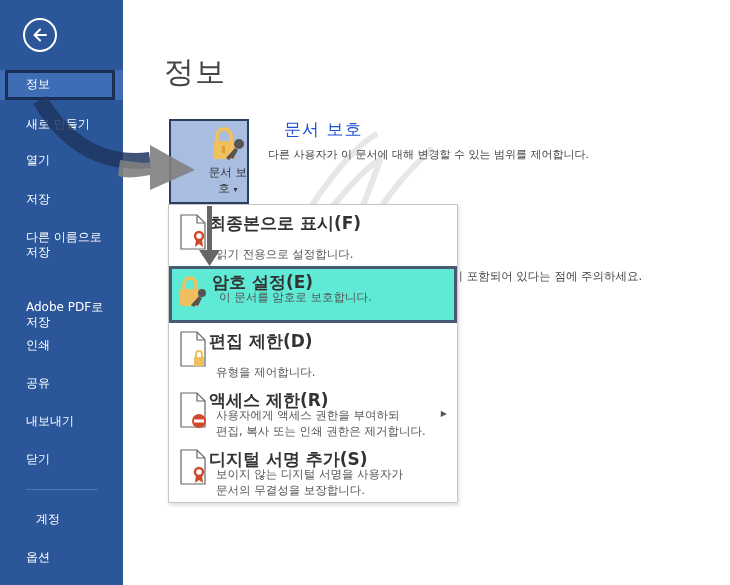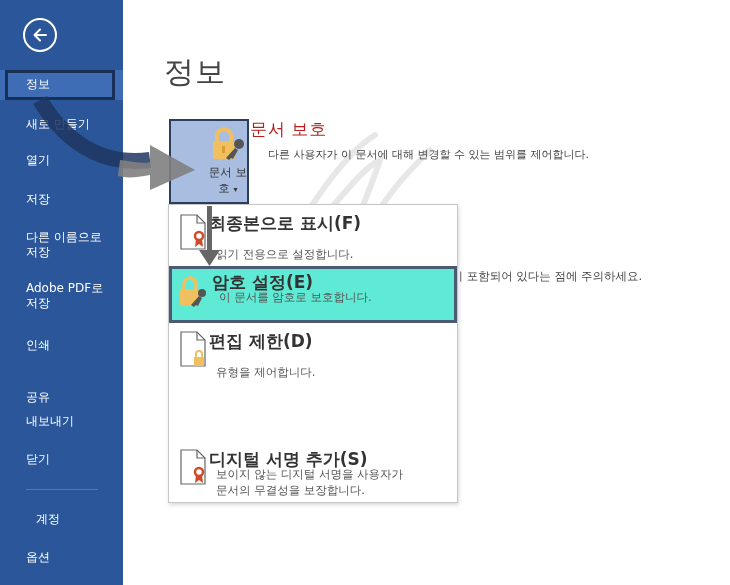--- a/index.html
+++ b/index.html
@@ -15,21 +15,21 @@
   .nav-highlight { position: absolute; left: 5px; top: 70px; width: 110px; height: 30px; border: 3px solid #1a2f55; }
   .sep { position: absolute; left: 26px; top: 489px; width: 72px; height: 1px; background: #4f77b5; }
 
   
   .page-title { position: absolute; left: 164px; top: 52px; font-size: 30px; color: #444; font-weight: normal; letter-spacing: 1px; }
 
   .protect-btn { position: absolute; left: 169px; top: 119px; width: 80px; height: 85px; background: #a8bde0; border: 2px solid #2b3e5e; display: flex; flex-direction: column; align-items: flex-end; cursor: pointer; }
   .protect-btn .icon { margin-top: 6px; width: 40px; height: 36px; position: relative; }
   .protect-btn .label { font-size: 11.5px; color: #333; text-align: center; line-height: 16px; margin-top: 1px; }
 
-  .section-title { position: absolute; left: 250px; top: 118px; font-size: 17px; color: #b91c1c; letter-spacing: 1px; font-family: Liberation Serif, serif; }
+  .section-title { position: absolute; left: 284px; top: 118px; font-size: 17px; color: #1d4ed8; letter-spacing: 1px; }
   .section-desc { position: absolute; left: 268px; top: 147px; font-size: 11px; color: #444; }
   .bg-text1 { position: absolute; left: 440px; top: 269px; font-size: 11.5px; color: #444; white-space: nowrap; }
   .bg-text2 { position: absolute; left: 440px; top: 389px; font-size: 11.5px; color: #444; }
 
   .watermark { position: absolute; left: 280px; top: 130px; width: 160px; height: 120px; opacity: 0.15; }
 
   
   .menu { position: absolute; left: 168px; top: 204px; width: 290px; height: 299px; background: #fff; border: 1px solid #c6c6c6; box-shadow: 1px 2px 4px rgba(0,0,0,0.15); }
   .menu-item { position: absolute; left: 0; width: 288px; cursor: pointer; }
   .menu-item .mi-icon { position: absolute; left: 10px; width: 30px; height: 40px; }
@@ -50,24 +50,24 @@
         <path d="M16 10H5M10 4.5L4.5 10 10 15.5" stroke="#fff" stroke-width="2" fill="none" stroke-linecap="round" stroke-linejoin="round"></path>
       </svg>
   </div>
   <div class="nav-item active" style="top:70px;height:30px;padding-top:7px;"><span>정보</span></div>
   <div class="nav-highlight"></div>
   <div class="nav-item" style="top:117px;"><span>새로 만들기</span></div>
   <div class="nav-item" style="top:153px;"><span>열기</span></div>
   <div class="nav-item" style="top:192px;"><span>저장</span></div>
   <div class="nav-item" style="top:230px;white-space:pre-line;"><span>다른 이름으로
 저장</span></div>
-  <div class="nav-item" style="top:281px;white-space:pre-line;"><span>Adobe PDF로
+  <div class="nav-item" style="top:300px;white-space:pre-line;"><span>Adobe PDF로
 저장</span></div>
   <div class="nav-item" style="top:338px;"><span>인쇄</span></div>
-  <div class="nav-item" style="top:390px;"><span>공유</span></div>
+  <div class="nav-item" style="top:376px;"><span>공유</span></div>
   <div class="nav-item" style="top:452px;"><span>닫기</span></div>
   <div class="nav-item" style="top:414px;"><span>내보내기</span></div>
   <div class="sep"></div>
   <div class="nav-item" style="top:512px;padding-left:36px;"><span>계정</span></div>
   <div class="nav-item" style="top:550px;"><span>옵션</span></div>
 </div>
 
 <h1 class="page-title">정보</h1>
 
 <svg class="watermark" viewBox="0 0 160 120">
@@ -123,20 +123,32 @@
     <svg class="mi-icon" style="top:4px;" viewBox="0 0 30 40">
       <path d="M2 2 H18 L26 10 V36 H2 Z" fill="#fff" stroke="#666" stroke-width="1.2"></path>
       <path d="M18 2 V10 H26" fill="none" stroke="#666" stroke-width="1.2"></path>
       <path d="M17 27 V24 a3 3 0 0 1 6 0 V27" stroke="#f0c060" stroke-width="2" fill="none"></path>
       <rect x="15" y="27" width="10" height="9" fill="#f0c060"></rect>
     </svg>
     <div class="mi-title" style="top:4px;">편집 제한(D)</div>
     <div class="mi-desc" style="top:38px;">유형을 제어합니다.</div>
   </div>
 
+  <div class="menu-item" style="top:180px;height:58px;">
+    <svg class="mi-icon" style="top:6px;" viewBox="0 0 30 40">
+      <path d="M2 2 H18 L26 10 V36 H2 Z" fill="#fff" stroke="#666" stroke-width="1.2"></path>
+      <path d="M18 2 V10 H26" fill="none" stroke="#666" stroke-width="1.2"></path>
+      <circle cx="20" cy="30" r="7" fill="#d04a2a"></circle>
+      <rect x="15" y="28.5" width="10" height="3" fill="#fff"></rect>
+    </svg>
+    <div class="mi-title" style="top:4px;">액세스 제한(R)</div>
+    <div class="mi-desc" style="top:22px;">사용자에게 액세스 권한을 부여하되</div>
+    <div class="mi-desc" style="top:38px;">편집, 복사 또는 인쇄 권한은 제거합니다.</div>
+    <span class="submenu-arrow" style="top:24px;">▶</span>
+  </div>
 
   <div class="menu-item" style="top:239px;height:58px;">
     <svg class="mi-icon" style="top:4px;" viewBox="0 0 30 40">
       <path d="M2 2 H18 L26 10 V36 H2 Z" fill="#fff" stroke="#666" stroke-width="1.2"></path>
       <path d="M18 2 V10 H26" fill="none" stroke="#666" stroke-width="1.2"></path>
       <circle cx="20" cy="24" r="4" fill="none" stroke="#d04a2a" stroke-width="2.5"></circle>
       <path d="M17 27 L16 35 L20 32 L24 35 L23 27" fill="#d04a2a"></path>
     </svg>
     <div class="mi-title" style="top:4px;">디지털 서명 추가(S)</div>
     <div class="mi-desc" style="top:22px;">보이지 않는 디지털 서명을 사용자가</div>

